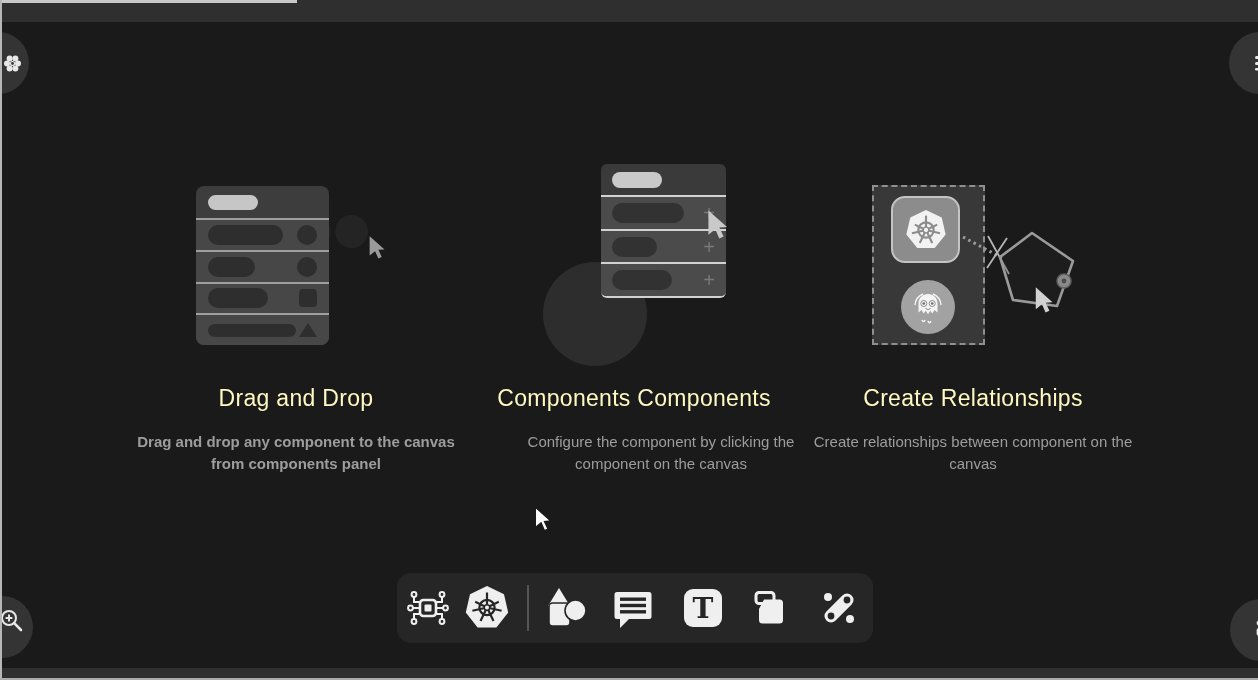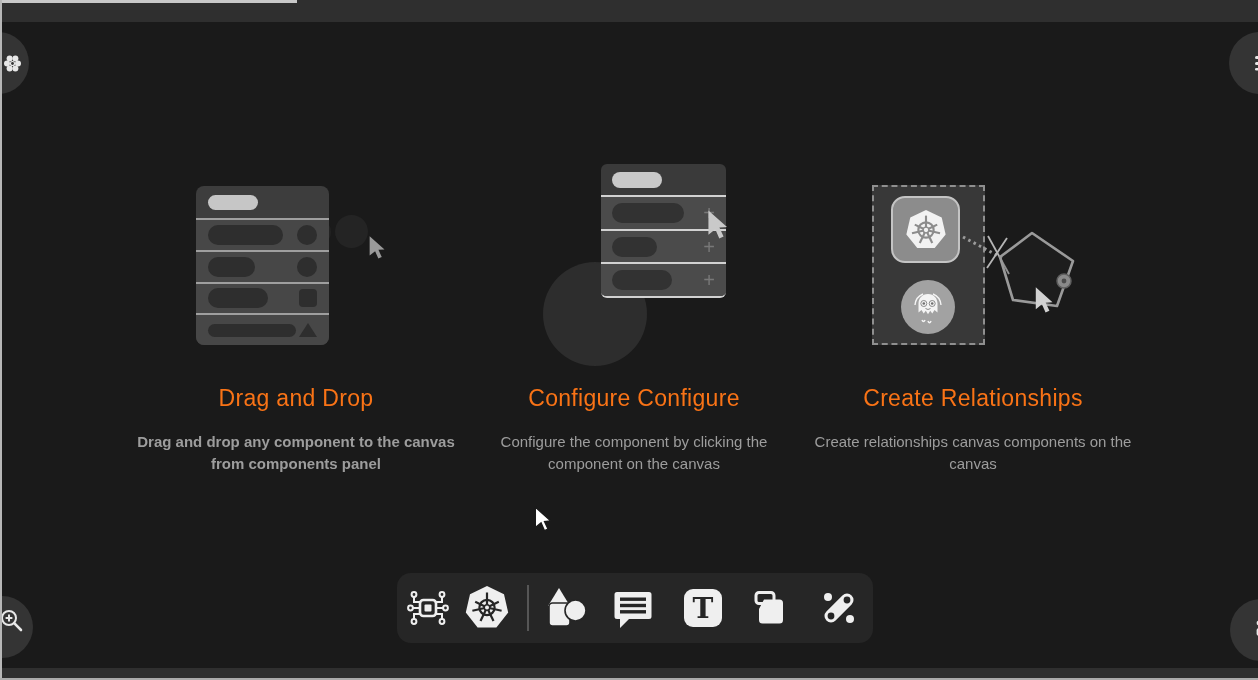--- a/index.html
+++ b/index.html
@@ -20,28 +20,28 @@
   .fab { position:absolute; width:62px; height:62px; border-radius:50%; background:#343434; z-index:30; }
   .fab svg { position:absolute; }
   .fab-tl { left:-33px; top:32px; }
   .fab-bl { left:-29px; top:596px; }
   .fab-tr { left:1229px; top:32px; }
   .fab-br { left:1230px; top:599px; }
 
   
   .hint-title {
     position:absolute; width:360px; text-align:center;
-    font-size:23px; color:#f97316; letter-spacing:.3px; font-weight:400;
+    font-size:23px; color:#fef9c3; letter-spacing:.3px; font-weight:400;
   }
   .hint-desc {
     position:absolute; width:320px; text-align:center;
     font-size:15px; line-height:22px; color:#9d9d9d;
   }
   .t1 { left:116px; top:385px; } .t2 { left:454px; top:385px; } .t3 { left:793px; top:385px; }
-  .d1 { left:136px; top:431px;font-weight:bold; } .d2 { left:474px; top:431px; } .d3 { left:813px; top:431px; }
+  .d1 { left:136px; top:431px;font-weight:bold; } .d2 { left:501px; top:431px; } .d3 { left:813px; top:431px; }
 
   
   .panelA { position:absolute; left:196px; top:186px; width:133px; height:159px;
             background:#3d3d3d; border-radius:8px; overflow:hidden; display:flex; flex-direction:column; }
   .pa-head { height:32px; display:flex; align-items:center; padding-left:12px; }
   .pa-head .lightpill { width:50px; height:15px; border-radius:8px; background:#c6c6c6; }
   .pa-row { flex:1; background:#474747; border-top:2px solid #9f9f9f;
             display:flex; align-items:center; justify-content:space-between; padding:0 12px; }
   .darkpill { background:#2e2e2e; border-radius:10px; height:20px; }
   .pa-circle { width:20px; height:20px; border-radius:50%; background:#2e2e2e; }
@@ -129,25 +129,25 @@
 <div class="fab fab-br">
   <svg style="left:24px;top:20px;" width="10" height="22" viewBox="0 0 10 22">
     <g fill="#e8e8e8">
         <circle cx="5" cy="4" r="2.4"></circle>
         <rect x="2.6" y="9" width="5" height="8" rx="2.4"></rect>
       </g>
   </svg>
 </div>
 
 <div class="hint-title t1">Drag and Drop</div>
-<div class="hint-title t2">Configure Configure</div>
+<div class="hint-title t2">Components Components</div>
 <div class="hint-title t3">Create Relationships</div>
 <div class="hint-desc d1">Drag and drop any component to the canvas from components panel</div>
 <div class="hint-desc d2">Configure the component by clicking the component on the canvas</div>
-<div class="hint-desc d3">Create relationships canvas components on the canvas</div>
+<div class="hint-desc d3">Create relationships between component on the canvas</div>
 
 <div class="ghost ghost1"></div>
 <div class="ghost ghost2"></div>
 <div class="panelA">
   <div class="pa-head">
       <div class="lightpill"></div>
     </div>
   <div class="pa-row">
       <div class="darkpill" style="width:75px;"></div>
       <div class="pa-circle"></div>

